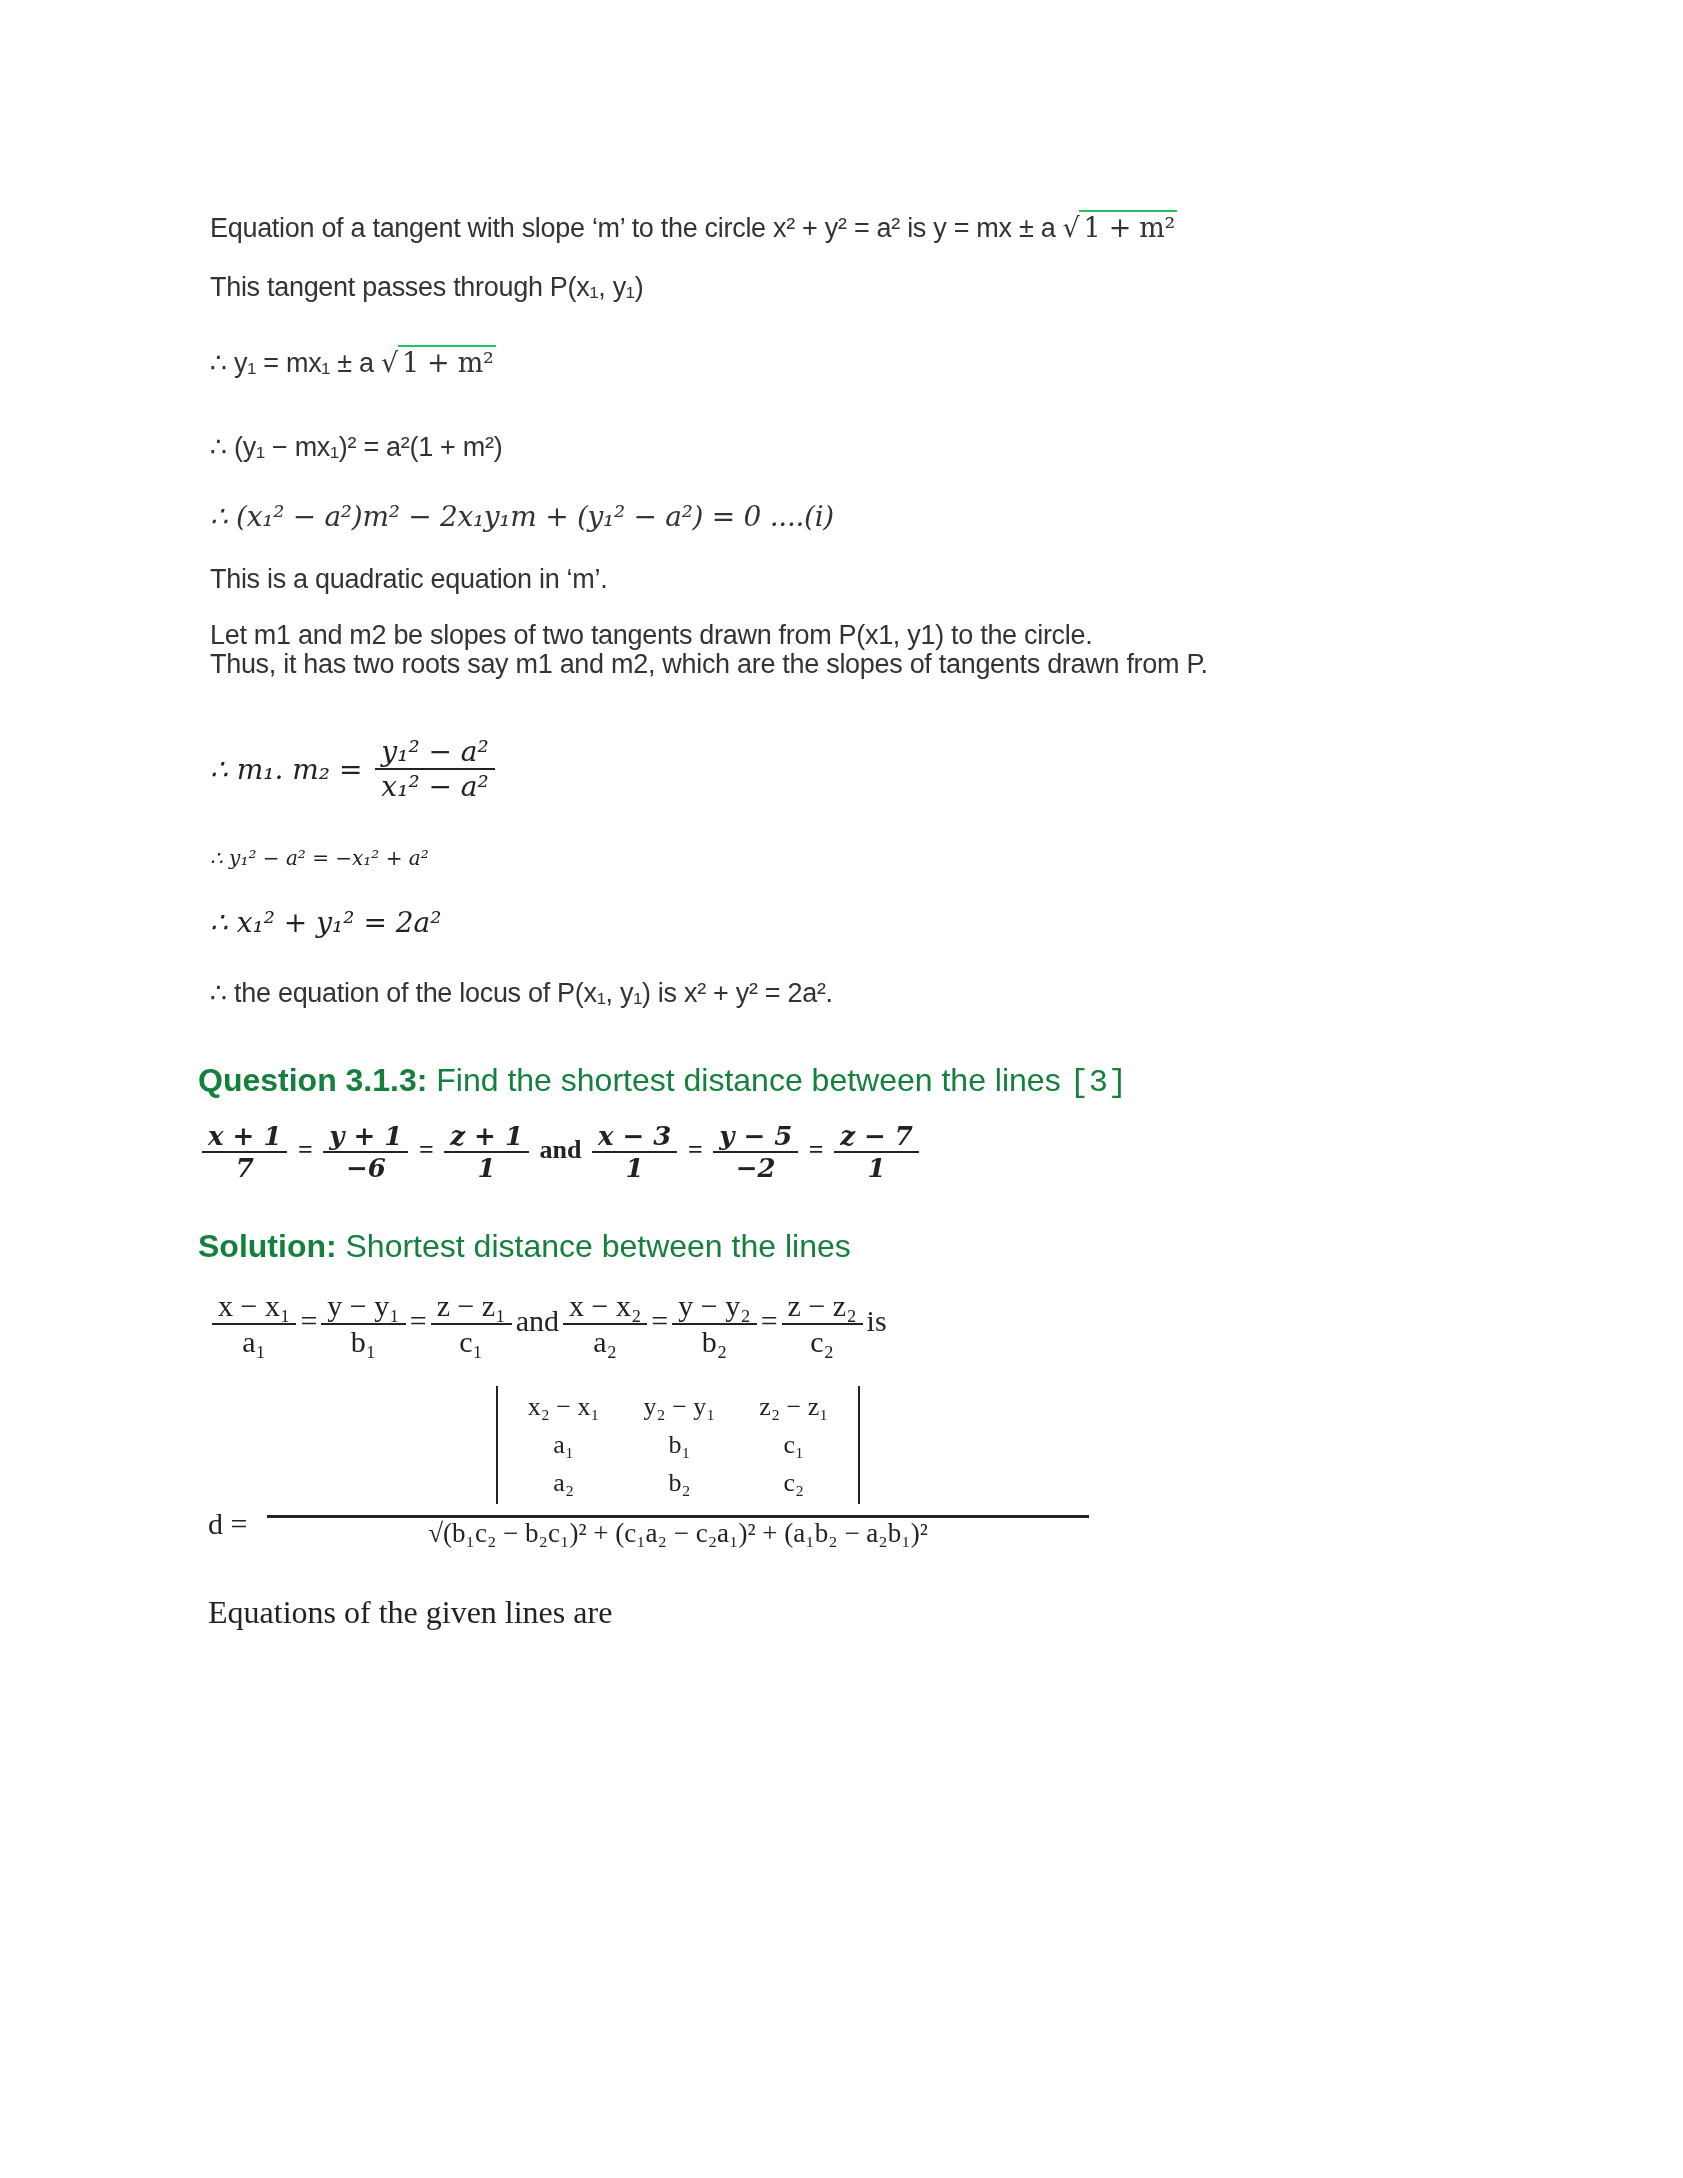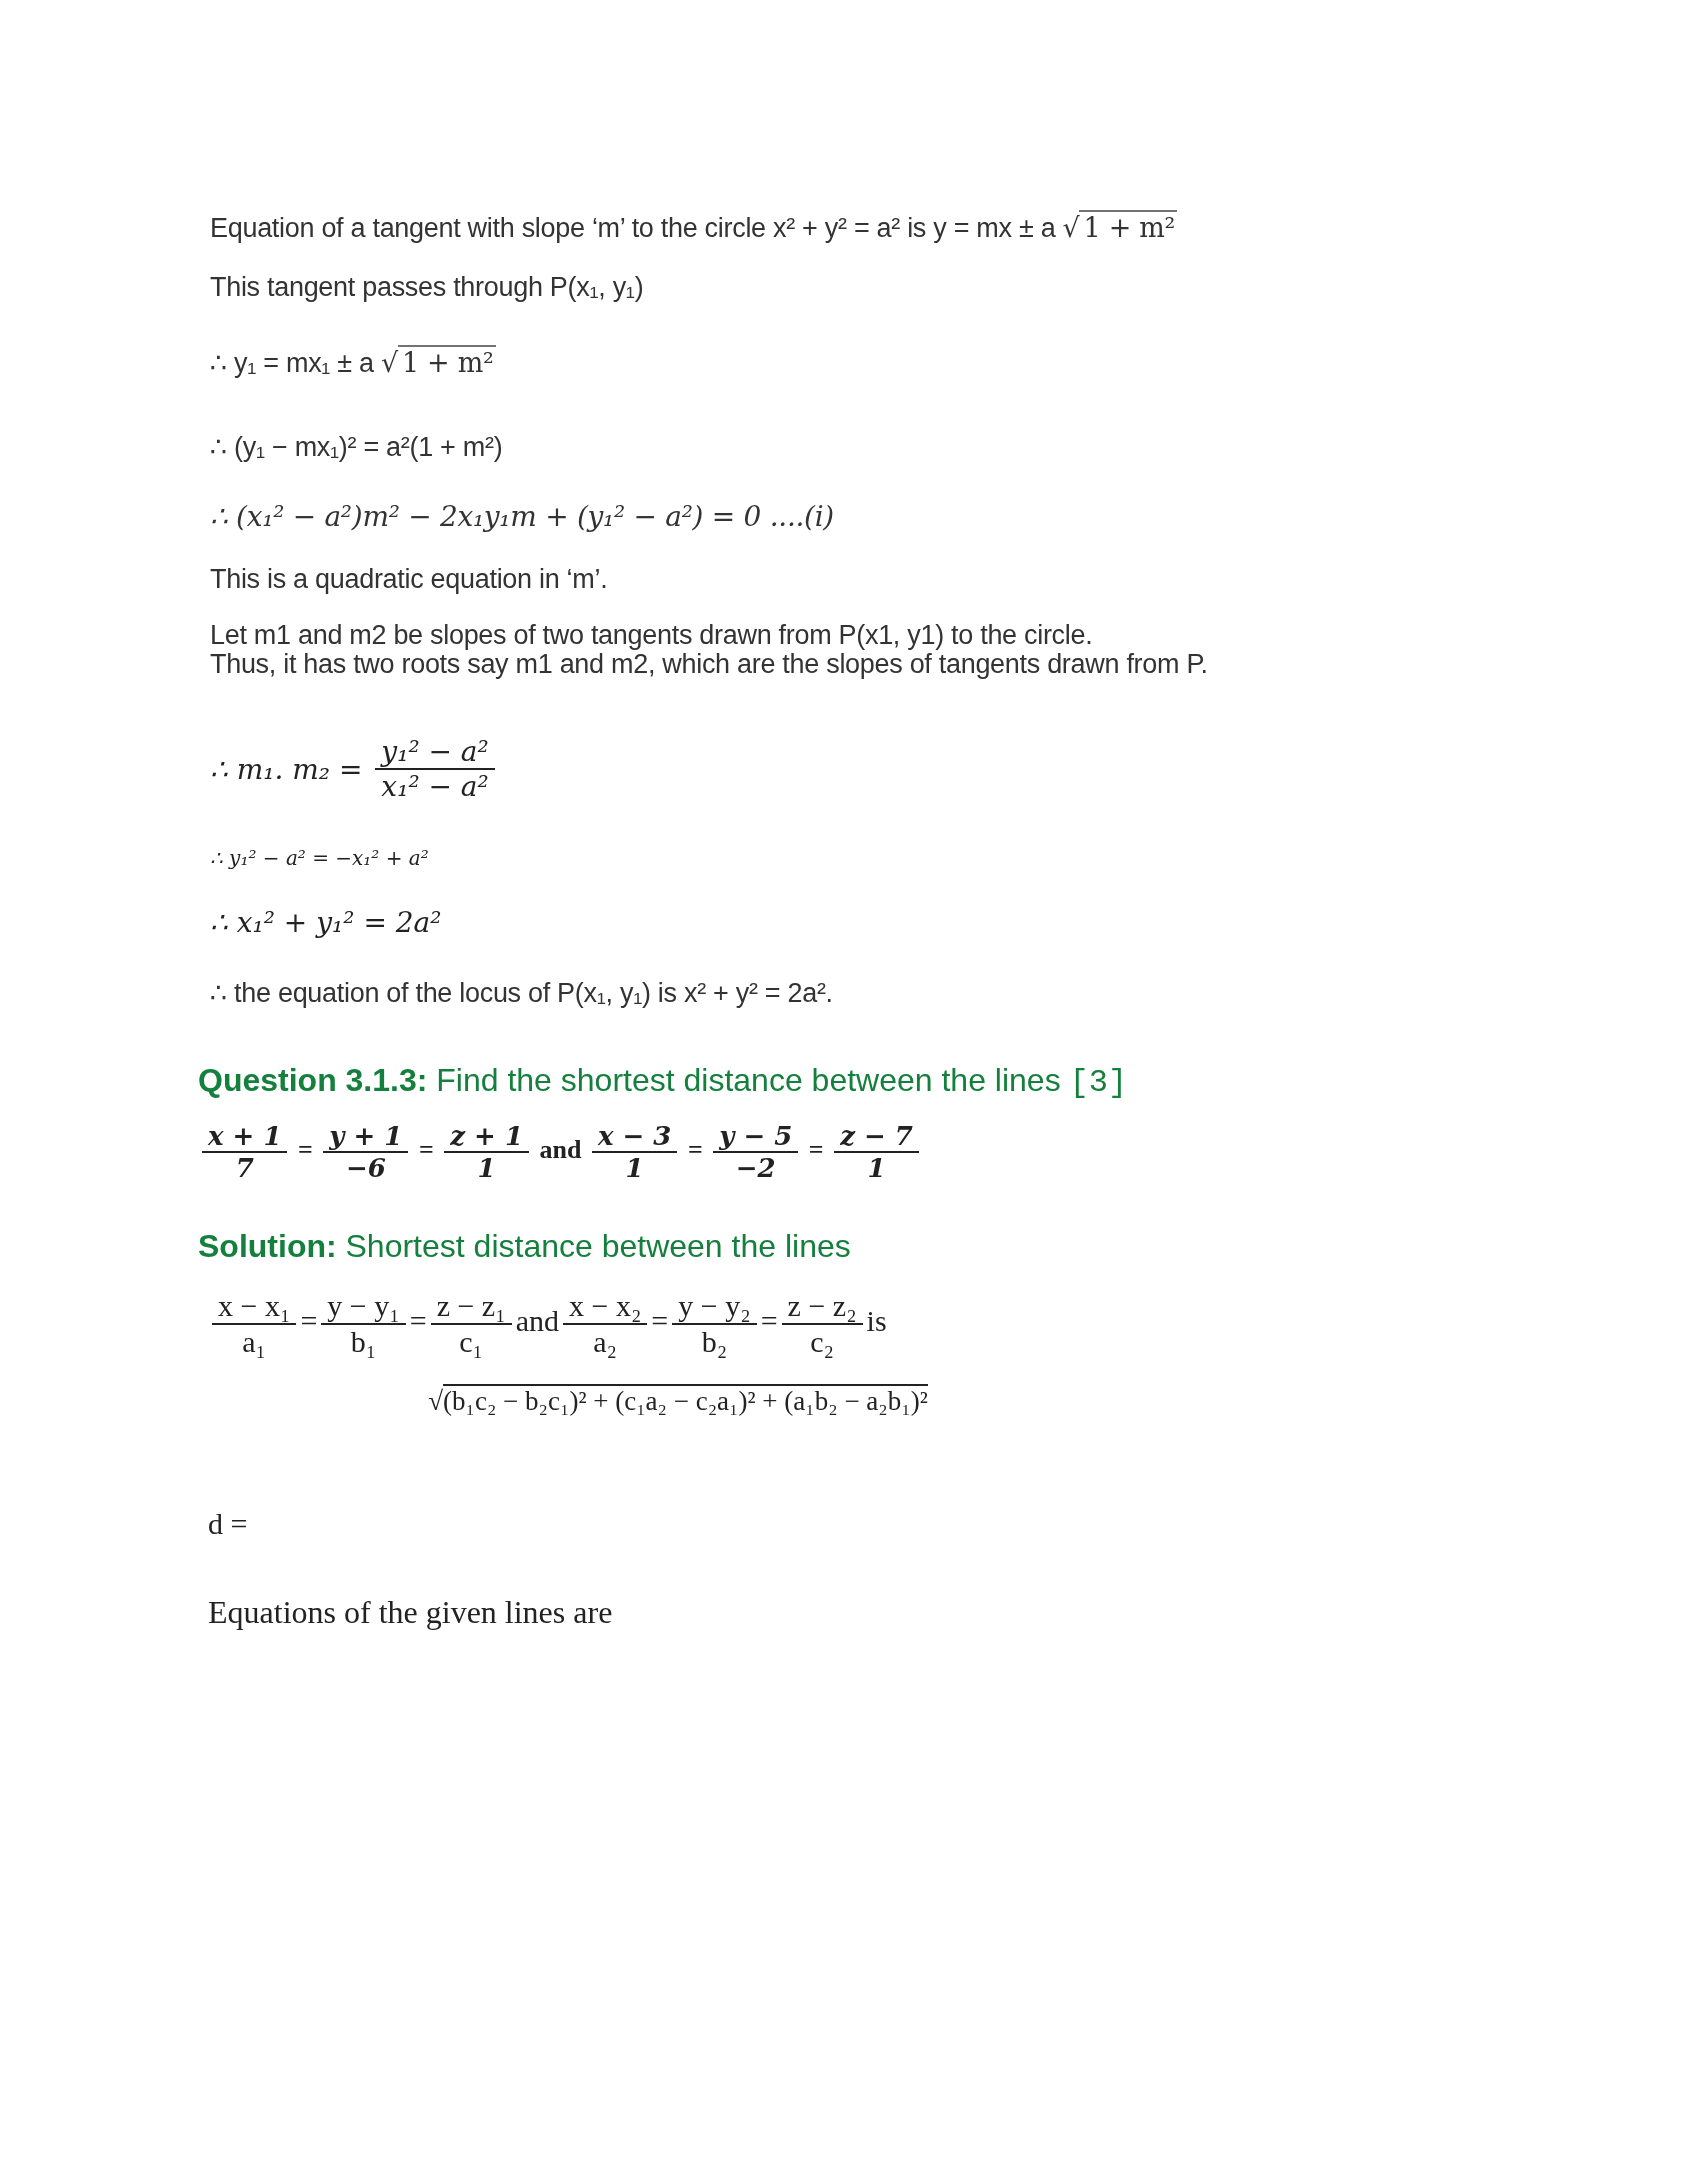--- a/index.html
+++ b/index.html
@@ -5,21 +5,21 @@
   html, body { margin: 0; padding: 0; background: #ffffff; }
   body { width: 1683px; height: 2178px; position: relative; overflow: hidden; color: #222; }
   .sans { font-family: "Liberation Sans", "DejaVu Sans", sans-serif; }
   .serif { font-family: "Liberation Serif", "DejaVu Serif", serif; }
   .mono { font-family: "Liberation Mono", "DejaVu Sans Mono", monospace; }
   .line { position: absolute; white-space: nowrap; }
   .t1 { font-size: 27px; color: #333; letter-spacing: -0.3px; }
   .math { font-family: "DejaVu Serif", "Liberation Serif", serif; font-style: italic; }
   .m-up { font-style: normal; }
   .sqrt { display: inline-block; position: relative; }
-  .sqrt .rad { display: inline-block; border-top: 2px solid #737373; padding: 0 2px 0 4px; }
+  .sqrt .rad { display: inline-block; border-top: 2px solid #22c55e; padding: 0 2px 0 4px; }
   .frac { display: inline-block; vertical-align: middle; text-align: center; margin: 0 4px; }
   .frac > span { display: block; padding: 0 6px; }
   .frac .num { border-bottom: 2px solid #222; }
   .q-head { font-size: 32px; color: #15803d; }
   .q-head b { font-weight: bold; }
   .det { display: inline-block; border-left: 2px solid #222; border-right: 2px solid #222; padding: 2px 8px; }
   .det table { border-collapse: collapse; }
   .det td { padding: 4px 22px; text-align: center; font-size: 26px; }
 </style>
 </head>
@@ -79,18 +79,41 @@
   <b>Solution:</b><span> Shortest distance between the lines</span>
 </div>
 
 <div class="line serif" style="left:208px; top:1289px; font-size:30px;">
   <span class="frac"><span class="num">x − x₁</span><span>a₁</span></span>=<span class="frac"><span class="num">y − y₁</span><span>b₁</span></span>=<span class="frac"><span class="num">z − z₁</span><span>c₁</span></span><span>and</span><span class="frac"><span class="num">x − x₂</span><span>a₂</span></span>=<span class="frac"><span class="num">y − y₂</span><span>b₂</span></span>=<span class="frac"><span class="num">z − z₂</span><span>c₂</span></span><span>is</span>
 </div>
 
 <div class="line serif" style="left:208px; top:1386px; font-size:30px;">
   <span style="position:absolute; left:0; top:121px;">d =</span>
   <div style="position:absolute; left:59px; top:0; width:822px; text-align:center;">
+    <div style="border-bottom:3px solid #222; padding-bottom:4px;">
+      <div class="det">
+        <table>
+          <tbody>
+              <tr>
+                <td>x₂ − x₁</td>
+                <td>y₂ − y₁</td>
+                <td>z₂ − z₁</td>
+              </tr>
+          <tr>
+                <td>a₁</td>
+                <td>b₁</td>
+                <td>c₁</td>
+              </tr>
+          <tr>
+                <td>a₂</td>
+                <td>b₂</td>
+                <td>c₂</td>
+              </tr>
+        </tbody>
+          </table>
+      </div>
+    </div>
     <div style="font-size:27px; ">√<span style="border-top:2px solid #222;">(b₁c₂ − b₂c₁)² + (c₁a₂ − c₂a₁)² + (a₁b₂ − a₂b₁)²</span></div>
   </div>
 </div>
 
 <div class="line serif" style="left:208px; top:1594px; font-size:32px;">Equations of the given lines are</div>
 
 
 </body></html>

